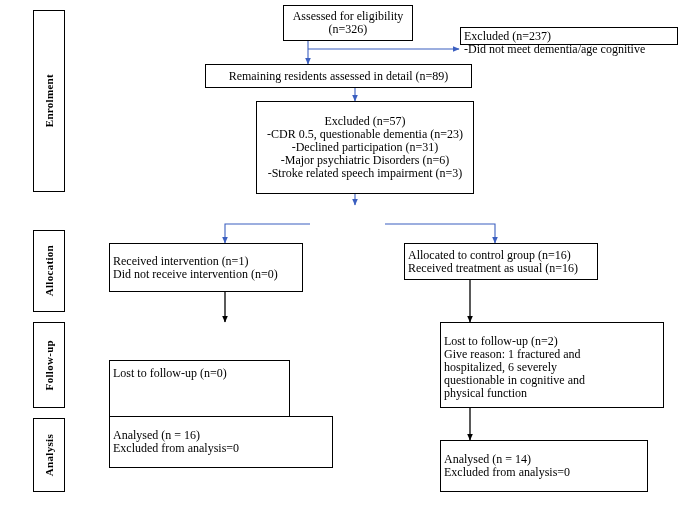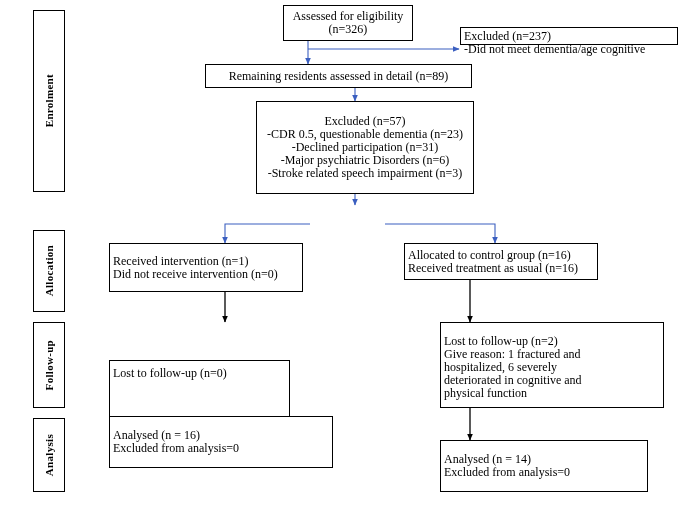--- a/index.html
+++ b/index.html
@@ -129,21 +129,21 @@
   </div>
 
   <div class="box left" style="left:109px;top:322px;width:181px;height:86px;padding-top:6px;justify-content:flex-start;margin-top:38px;">
     <span class="line">Lost to follow-up (n=0)</span>
   </div>
 
   <div class="box left" style="left:440px;top:322px;width:224px;height:86px;padding-top:6px;justify-content:center;">
     <span class="line">Lost to follow-up (n=2)</span>
     <span class="line">Give reason: 1 fractured and</span>
     <span class="line">hospitalized, 6 severely</span>
-    <span class="line">deteriorated in cognitive and</span>
+    <span class="line">questionable in cognitive and</span>
     <span class="line">physical function</span>
   </div>
 
   <div class="box left" style="left:109px;top:416px;width:224px;height:52px;">
     <span class="line">Analysed (n = 16)</span>
     <span class="line">Excluded from analysis=0</span>
   </div>
 
   <div class="box left" style="left:440px;top:440px;width:208px;height:52px;">
     <span class="line">Analysed (n = 14)</span>

